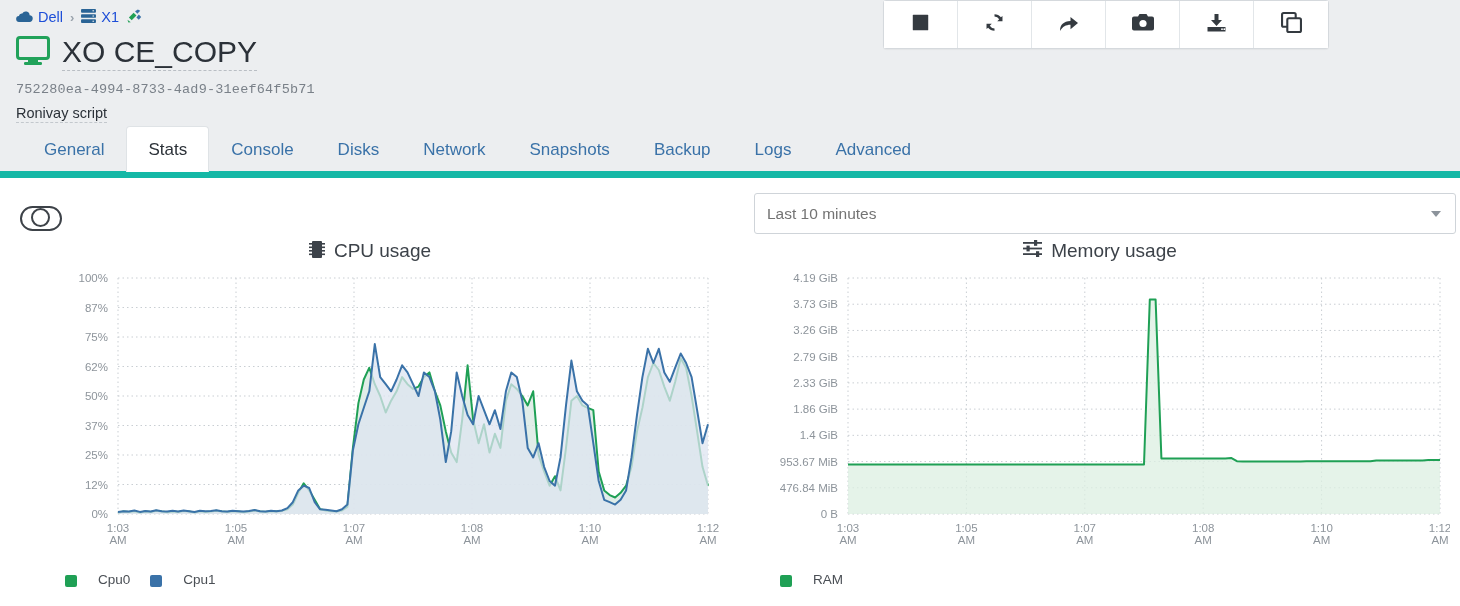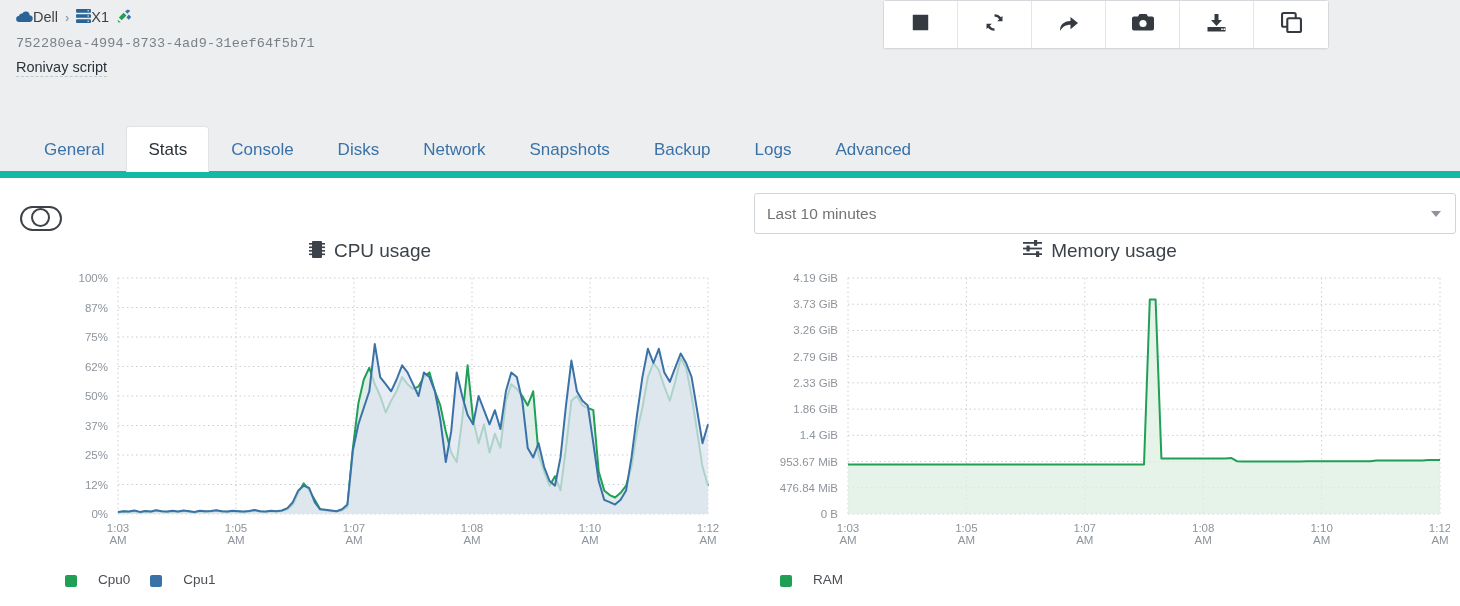--- a/index.html
+++ b/index.html
@@ -21,22 +21,22 @@
   }
   .breadcrumb {
     display: flex;
     align-items: center;
     font-size: 14.5px;
     color: #2a6496;
     gap: 4px;
     height: 22px;
   }
   .bc-link {
-    color: #404040;
-    display: flex; align-items: center; 
+    color: #1d4ed8;
+    display: flex; align-items: center; gap: 5px;
     text-decoration: none;
     cursor: pointer;
   }
   .bc-sep { color: #9aa3ac; font-size: 13px; margin: 0 3px; font-weight: bold; }
 
   .title-row {
     display: flex;
     align-items: center;
     gap: 12px;
     margin-top: 4px;
@@ -228,20 +228,30 @@
     <span style="margin-left:4px;">
       <svg width="17" height="14" viewBox="0 0 18 14">
         <path fill="#1fa055" d="M2 8.5 7 3.5l3 3-5 5z"></path>
         <path fill="#3a72a8" d="M8.5 2 11 4.5 14 1.5 11.5 0z"></path>
         <path fill="#3a72a8" d="M12.5 5.5 15 8l-2.5 3-2.5-2.5z"></path>
         <path fill="#1fa055" d="M0.5 11 4 13.5 1.5 14z"></path>
       </svg>
     </span>
   </div>
 
+  <div class="title-row">
+    <span>
+      <svg width="34" height="30" viewBox="0 0 34 30">
+        <rect x="1.5" y="1.5" width="31" height="21" rx="2.5" fill="none" stroke="#21a25a" stroke-width="3"></rect>
+        <rect x="12" y="23" width="10" height="4" fill="#21a25a"></rect>
+        <rect x="8" y="26" width="18" height="3" rx="1.2" fill="#21a25a"></rect>
+      </svg>
+    </span>
+    <span class="vm-title">XO CE_COPY</span>
+  </div>
 
   <div class="uuid">752280ea-4994-8733-4ad9-31eef64f5b71</div>
   <div>
     <span class="desc">Ronivay script</span>
   </div>
 
   <div class="toolbar">
     <div class="tb-btn">
       <span>
         <svg width="19" height="19" viewBox="0 0 16 16">

